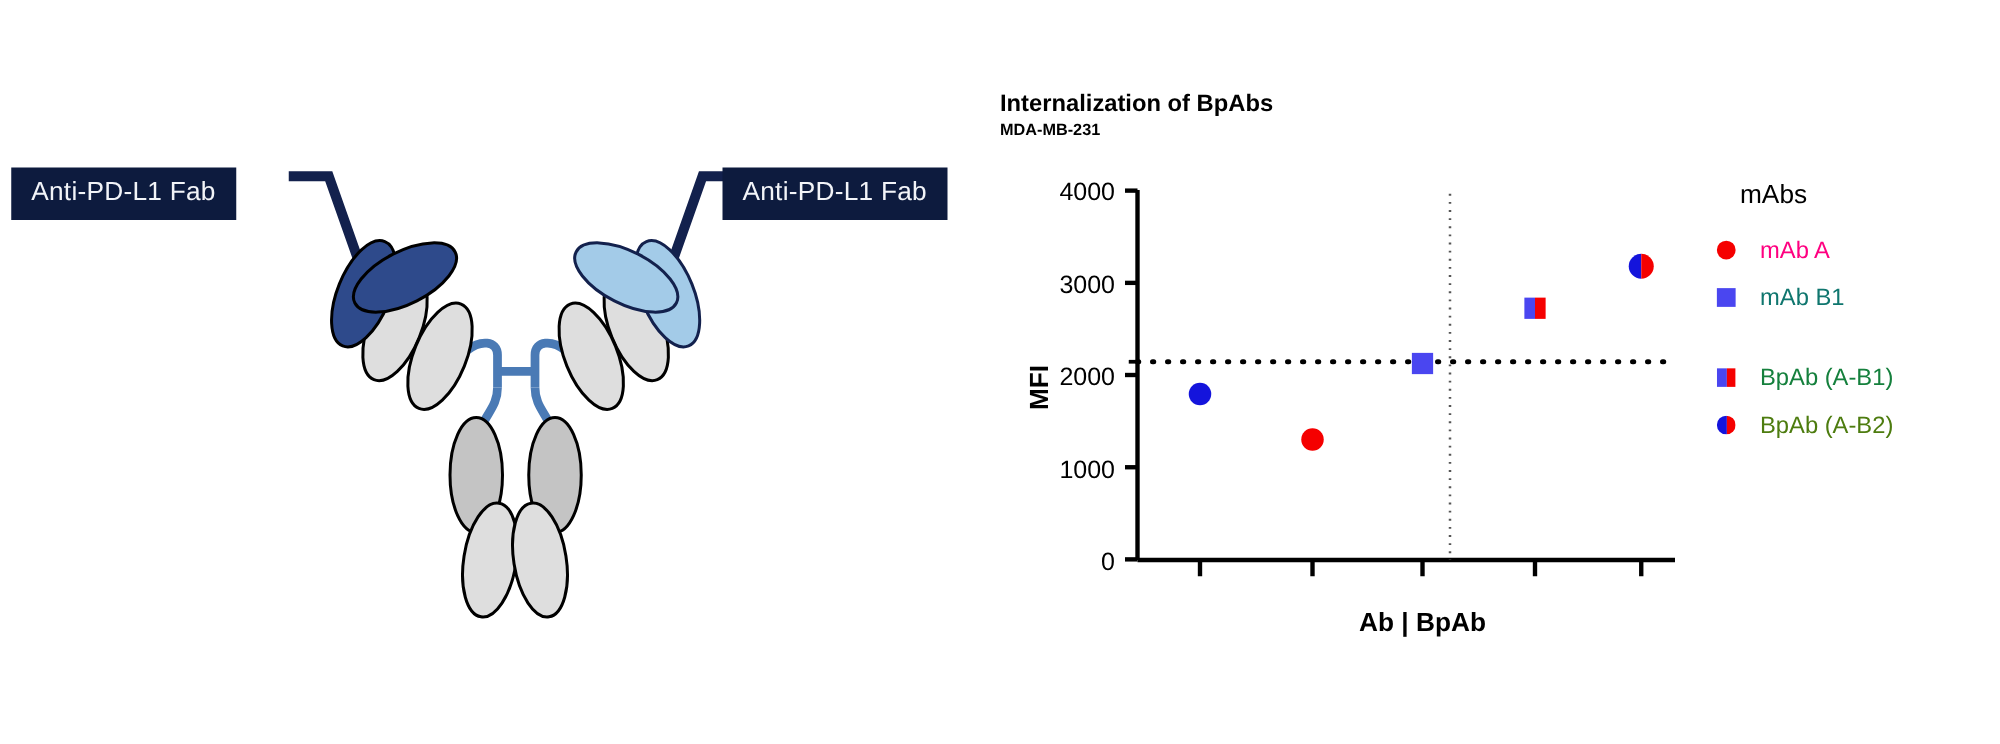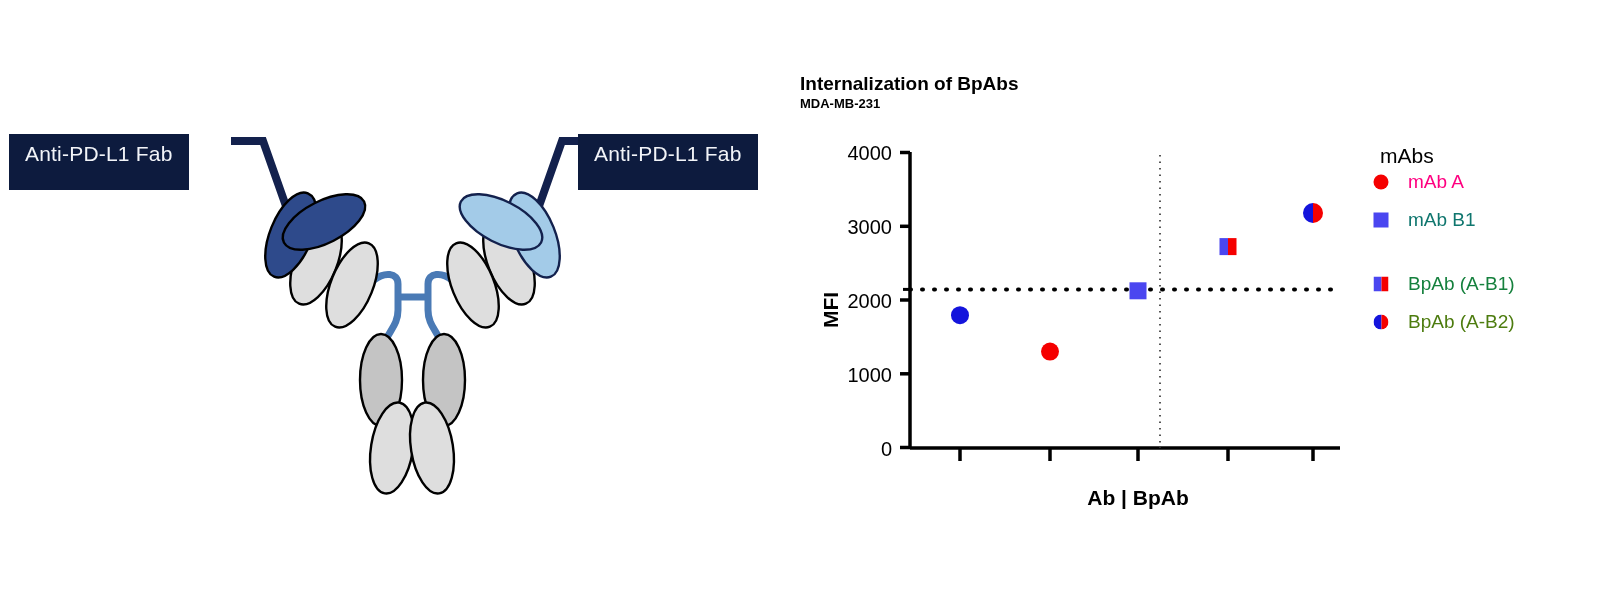--- a/index.html
+++ b/index.html
@@ -20,21 +20,21 @@
     position: absolute;
     left: 0; top: 0;
     width: 800px; height: 595px;
   }
   .fab-label {
     position: absolute;
     background: #0d1b3e;
     color: #f2f4f8;
     font-size: 21px;
     letter-spacing: .2px;
-    padding: 9px 16px 26px 16px;
+    padding: 9px 16px 12px 16px;
     white-space: nowrap;
     line-height: 1;
     font-family: "Liberation Sans", sans-serif;
   }
   #fab-label-left  { left: 9px;  top: 134px; }
   #fab-label-right { left: 578px; top: 134px; }
 
   
   #chart-panel {
     position: absolute;
@@ -75,27 +75,27 @@
 
   
   #legend {
     position: absolute;
     left: 568px; top: 145px;
     width: 232px;
   }
   .legend-header {
     font-size: 21px;
     color: #000;
-    margin-left: 12px;
+    margin-left: 24px;
     margin-bottom: 6px;
     line-height: 1;
   }
   .legend-row {
     display: flex;
-    align-items: flex-start;
+    align-items: flex-end;
     height: 38px;
   }
   .legend-marker {
     width: 26px;
     min-width: 26px;
     height: 20px;
     position: relative;
     margin-right: 14px;
   }
   .legend-text {

